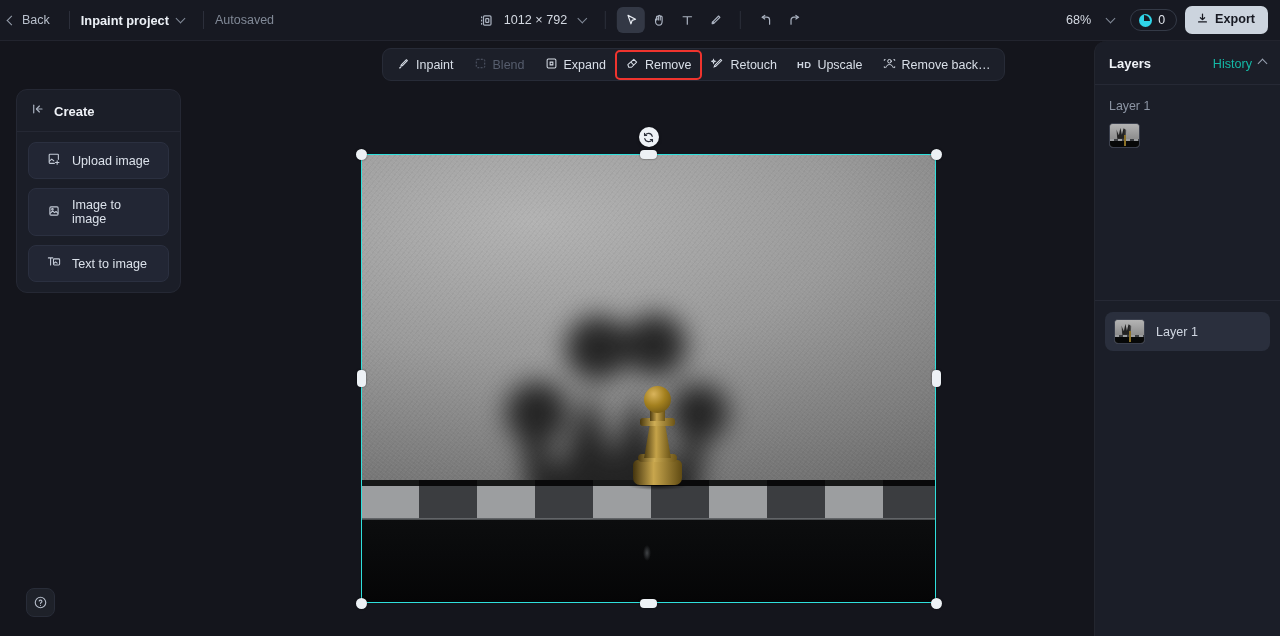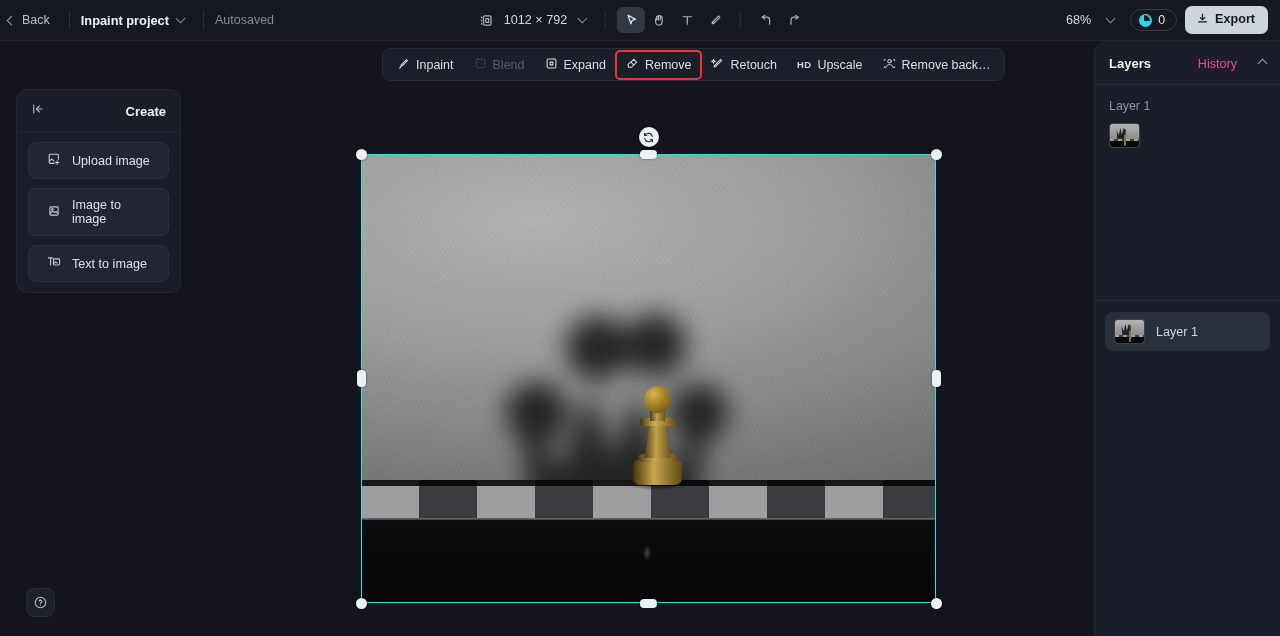--- a/index.html
+++ b/index.html
@@ -74,21 +74,20 @@
   .left-panel {
     position: absolute; left: 8px; top: 48px;
     width: 165px; background: #1b1e28;
     border: 1px solid #252834; border-radius: 11px;
     padding-bottom: 10px;
   }
   .lp-head {
     display: flex; align-items: center; gap: 9px;
     padding: 12px 14px 11px 14px;
     border-bottom: 1px solid #252834;
-    justify-content: space-between;
   }
   .lp-title { font-size: 13px; font-weight: bold; color: #eef1f6; }
   .lp-body { padding: 10px 11px 0 11px; display: flex; flex-direction: column; gap: 9px; }
   .lp-item {
     display: flex; align-items: center; gap: 11px;
     background: #222634; border: 1px solid #2b3040;
     border-radius: 8px; padding: 9px 18px;
     font-size: 12.6px; color: #dbe1ea; cursor: pointer;
   }
 
@@ -219,21 +218,21 @@
     position: absolute; right: 0; top: 41px;
     width: 186px; height: 595px;
     background: #1b1e28; border-left: 1px solid #23262f;
     border-top-left-radius: 12px;
   }
   .rp-head {
     display: flex; align-items: center; justify-content: space-between;
     padding: 15px 14px 13px 14px; border-bottom: 1px solid #262935;
   }
   .rp-tab-active { font-size: 13px; font-weight: bold; color: #f0f3f8; cursor: pointer; }
-  .rp-tab { display: flex; align-items: flex-start; gap: 22px; font-size: 12.6px; color: #ec4899; cursor: pointer; }
+  .rp-tab { display: flex; align-items: flex-start; gap: 7px; font-size: 12.6px; color: #14b8a6; cursor: pointer; }
   .chev-up { width: 7px; height: 7px; border-left: 1.4px solid #9aa3b2; border-top: 1.4px solid #9aa3b2; transform: rotate(45deg); display:inline-block; margin-top:3px;}
   .rp-history { padding: 14px 14px 0 14px; height: 215px; }
   .hist-label { font-size: 12.4px; color: #8d95a4; margin-bottom: 10px; }
   .thumb {
     width: 31px; height: 25px; border-radius: 4px;
     overflow: hidden; position: relative; background: #8e8e8e;
     border: 1px solid #3a3f4d; cursor: pointer;
   }
   .thumb .t-wall { position:absolute; left:0; top:0; width:100%; height:64%; background: linear-gradient(to bottom,#b4b4b4,#8d8d8d); }
   .thumb .t-board { position:absolute; left:0; top:64%; width:100%; height:11%; background: repeating-linear-gradient(90deg,#9c9ea0 0 4px,#3d3f42 4px 8px); }

